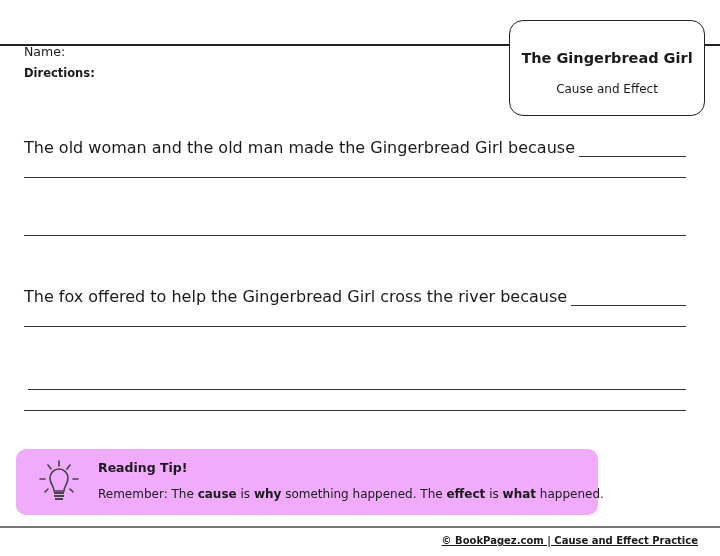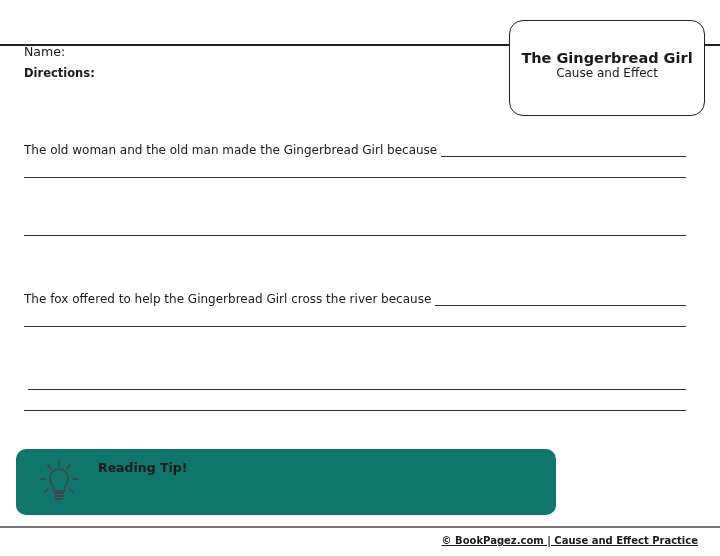--- a/index.html
+++ b/index.html
@@ -1,28 +1,28 @@
 <!DOCTYPE html>
 <html><head>
 <meta charset="utf-8">
 <style>
   html, body { margin:0; padding:0; background:#ffffff; }
   body { width:720px; height:556px; position:relative; overflow:hidden; font-family:"DejaVu Sans", "Liberation Sans", sans-serif; color:#1a1a1a; }
   .name-label { position:absolute; left:24px; top:20px; font-size:12.5px;margin-top:24px; }
   .header-rule { position:absolute; left:0; top:44px; width:720px; height:1.5px; background:#222; }
   .title-box { position:absolute; left:509px; top:20px; width:194px; height:94px; border:1.5px solid #222; border-radius:14px; background:#fff; text-align:center; }
   .title-box .t1 { font-weight:bold; font-size:14.5px; margin-top:29px; }
-  .title-box .t2 { font-size:12px; margin-top:0; }
+  .title-box .t2 { font-size:12px; margin-top:16px; }
   .directions { position:absolute; left:24px; top:65px; width:470px; font-size:11px; line-height:16px; }
   .directions .dh { font-weight:bold; font-size:11.5px; }
   .q { position:absolute; left:24px; width:662px; }
-  .q .line1 { display:flex; align-items:flex-end; font-size:12px; height:20px; white-space:nowrap; }
+  .q .line1 { display:flex; align-items:flex-end; font-size:16px; height:20px; white-space:nowrap; }
   .q .line1 .blank { flex:1; border-bottom:1.5px solid #333; margin-left:4px; height:16px; }
   .q .line2 { margin-top:20px; border-bottom:1.5px solid #333; height:0; }
-  .tip { position:absolute; left:16px; top:449px; width:540px; height:66px; background:#0f766e; border-radius:10px; }
+  .tip { position:absolute; left:16px; top:449px; width:582px; height:66px; background:#f0abfc; border-radius:10px; }
   .tip .bulb { position:absolute; left:20px; top:10px; width:46px; height:46px; }
   .tip .th { position:absolute; left:82px; top:11px; font-weight:bold; font-size:12.5px; }
   .tip .tb { position:absolute; left:82px; top:38px; font-size:12px; white-space:nowrap; }
   .tip b { font-weight:bold; }
   .footer-rule { position:absolute; left:0; top:526px; width:720px; height:2px; background:#777; }
   .footer { position:absolute; right:22px; top:535px; font-size:10px; font-weight:bold;text-decoration:underline; }
 </style>
 </head>
 <body>
 
@@ -75,16 +75,17 @@
       <line x1="37" y1="20" x2="42" y2="20"></line>
       <line x1="9" y1="33" x2="12" y2="30"></line>
       <line x1="37" y1="33" x2="34" y2="30"></line>
       <path d="M18 32 C18 27 14 25 14 19 A9 9 0 0 1 32 19 C32 25 28 27 28 32 Z"></path>
     </g>
     <rect x="18" y="33" width="10" height="2" fill="#444"></rect>
     <rect x="18" y="36" width="10" height="2" fill="#444"></rect>
     <rect x="19" y="39" width="8" height="2" fill="#444"></rect>
   </svg>
   <div class="th">Reading Tip!</div>
+  <div class="tb"><span>Remember: The </span><b>cause</b><span> is </span><b>why</b><span> something happened.  The </span><b>effect</b><span> is </span><b>what</b><span> happened.</span></div>
 </div>
 
 <div class="footer-rule"></div>
 <div class="footer">© BookPagez.com  |  Cause and Effect Practice</div>
 
 </body></html>

